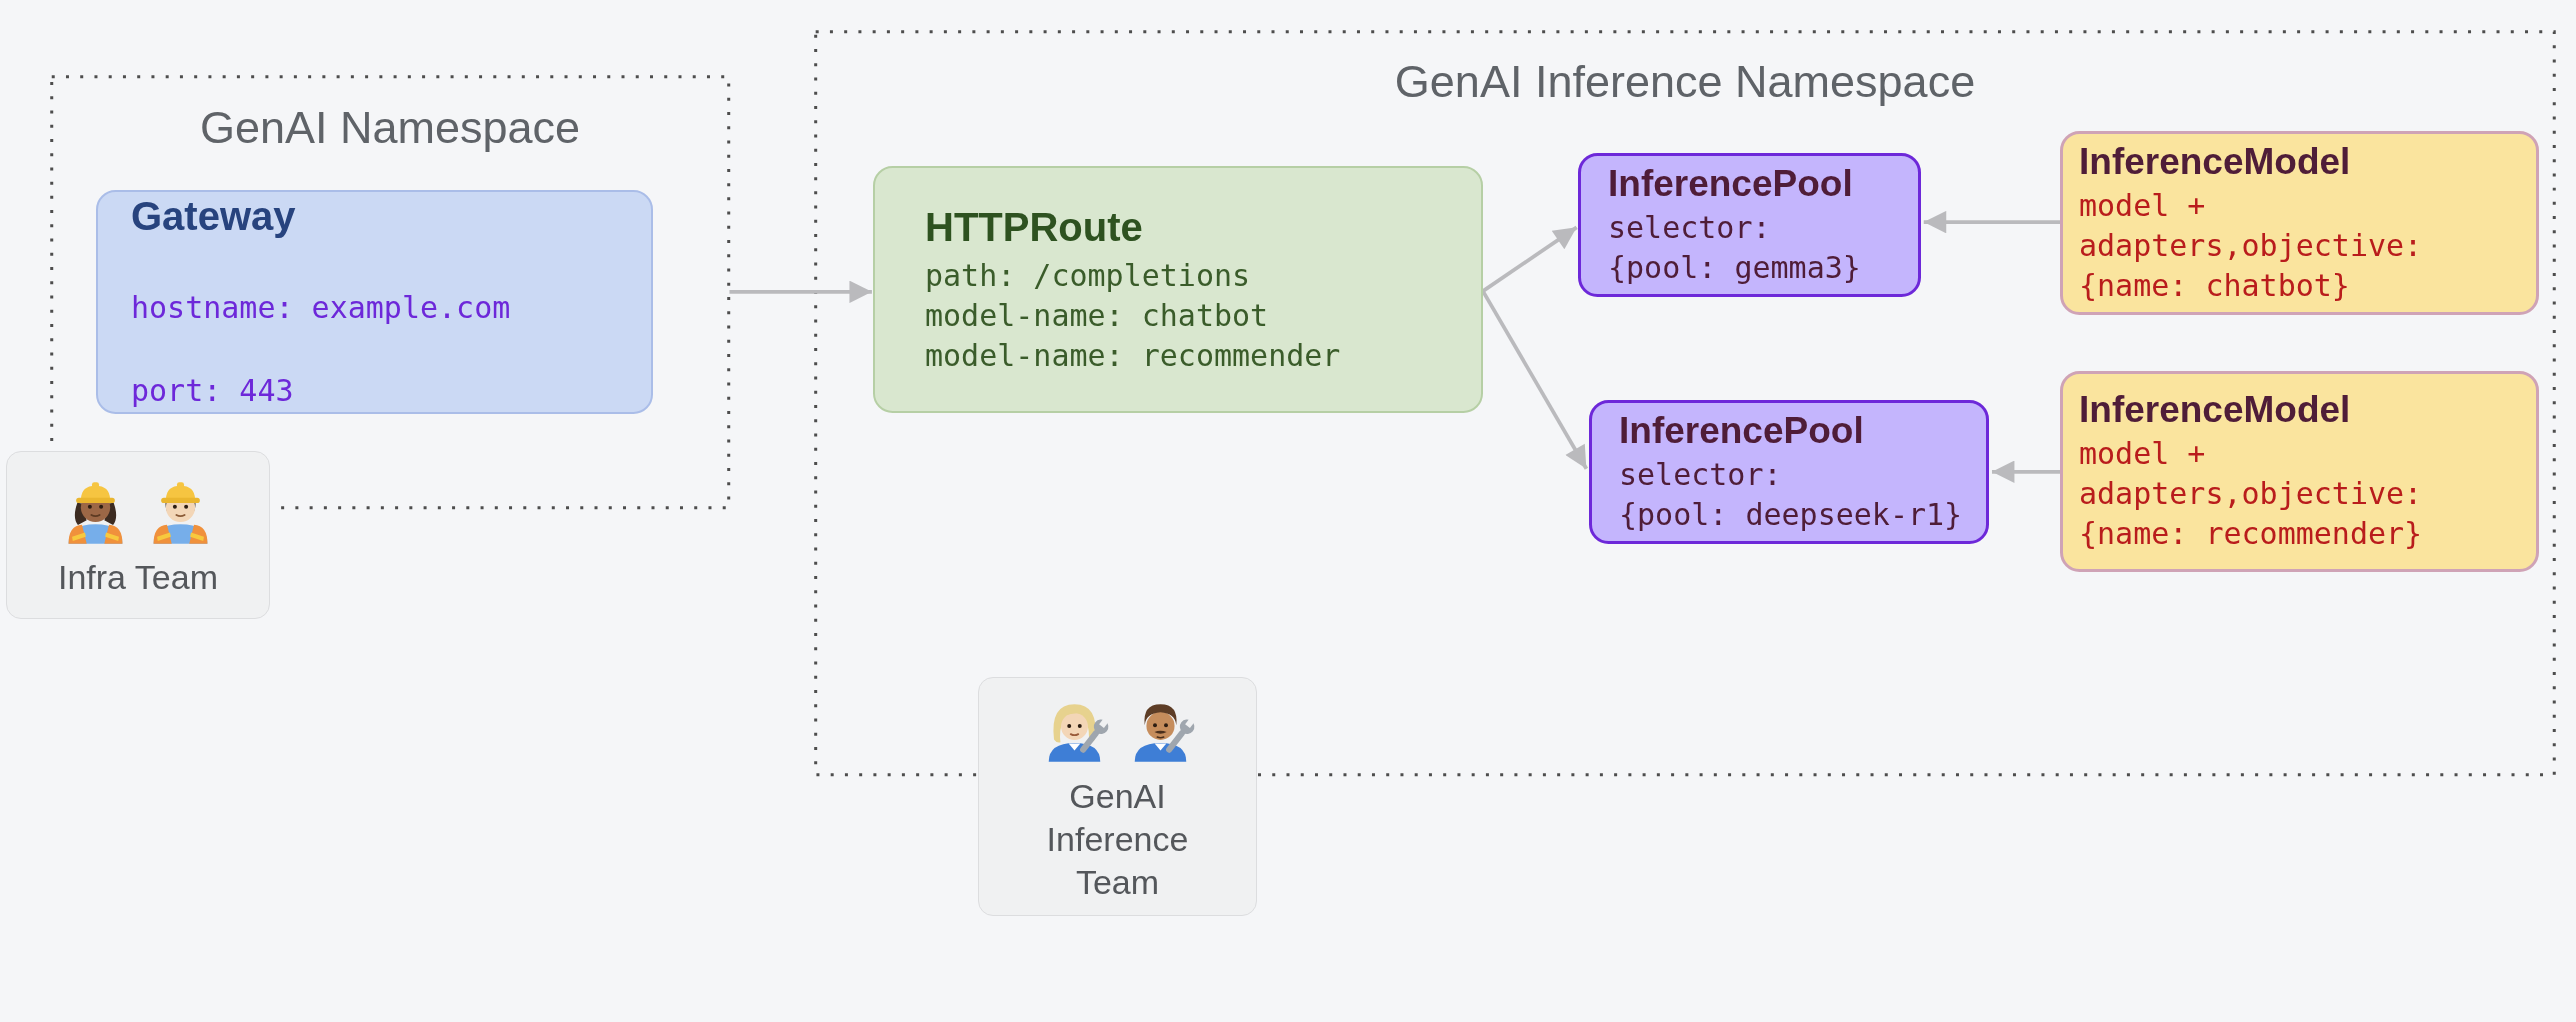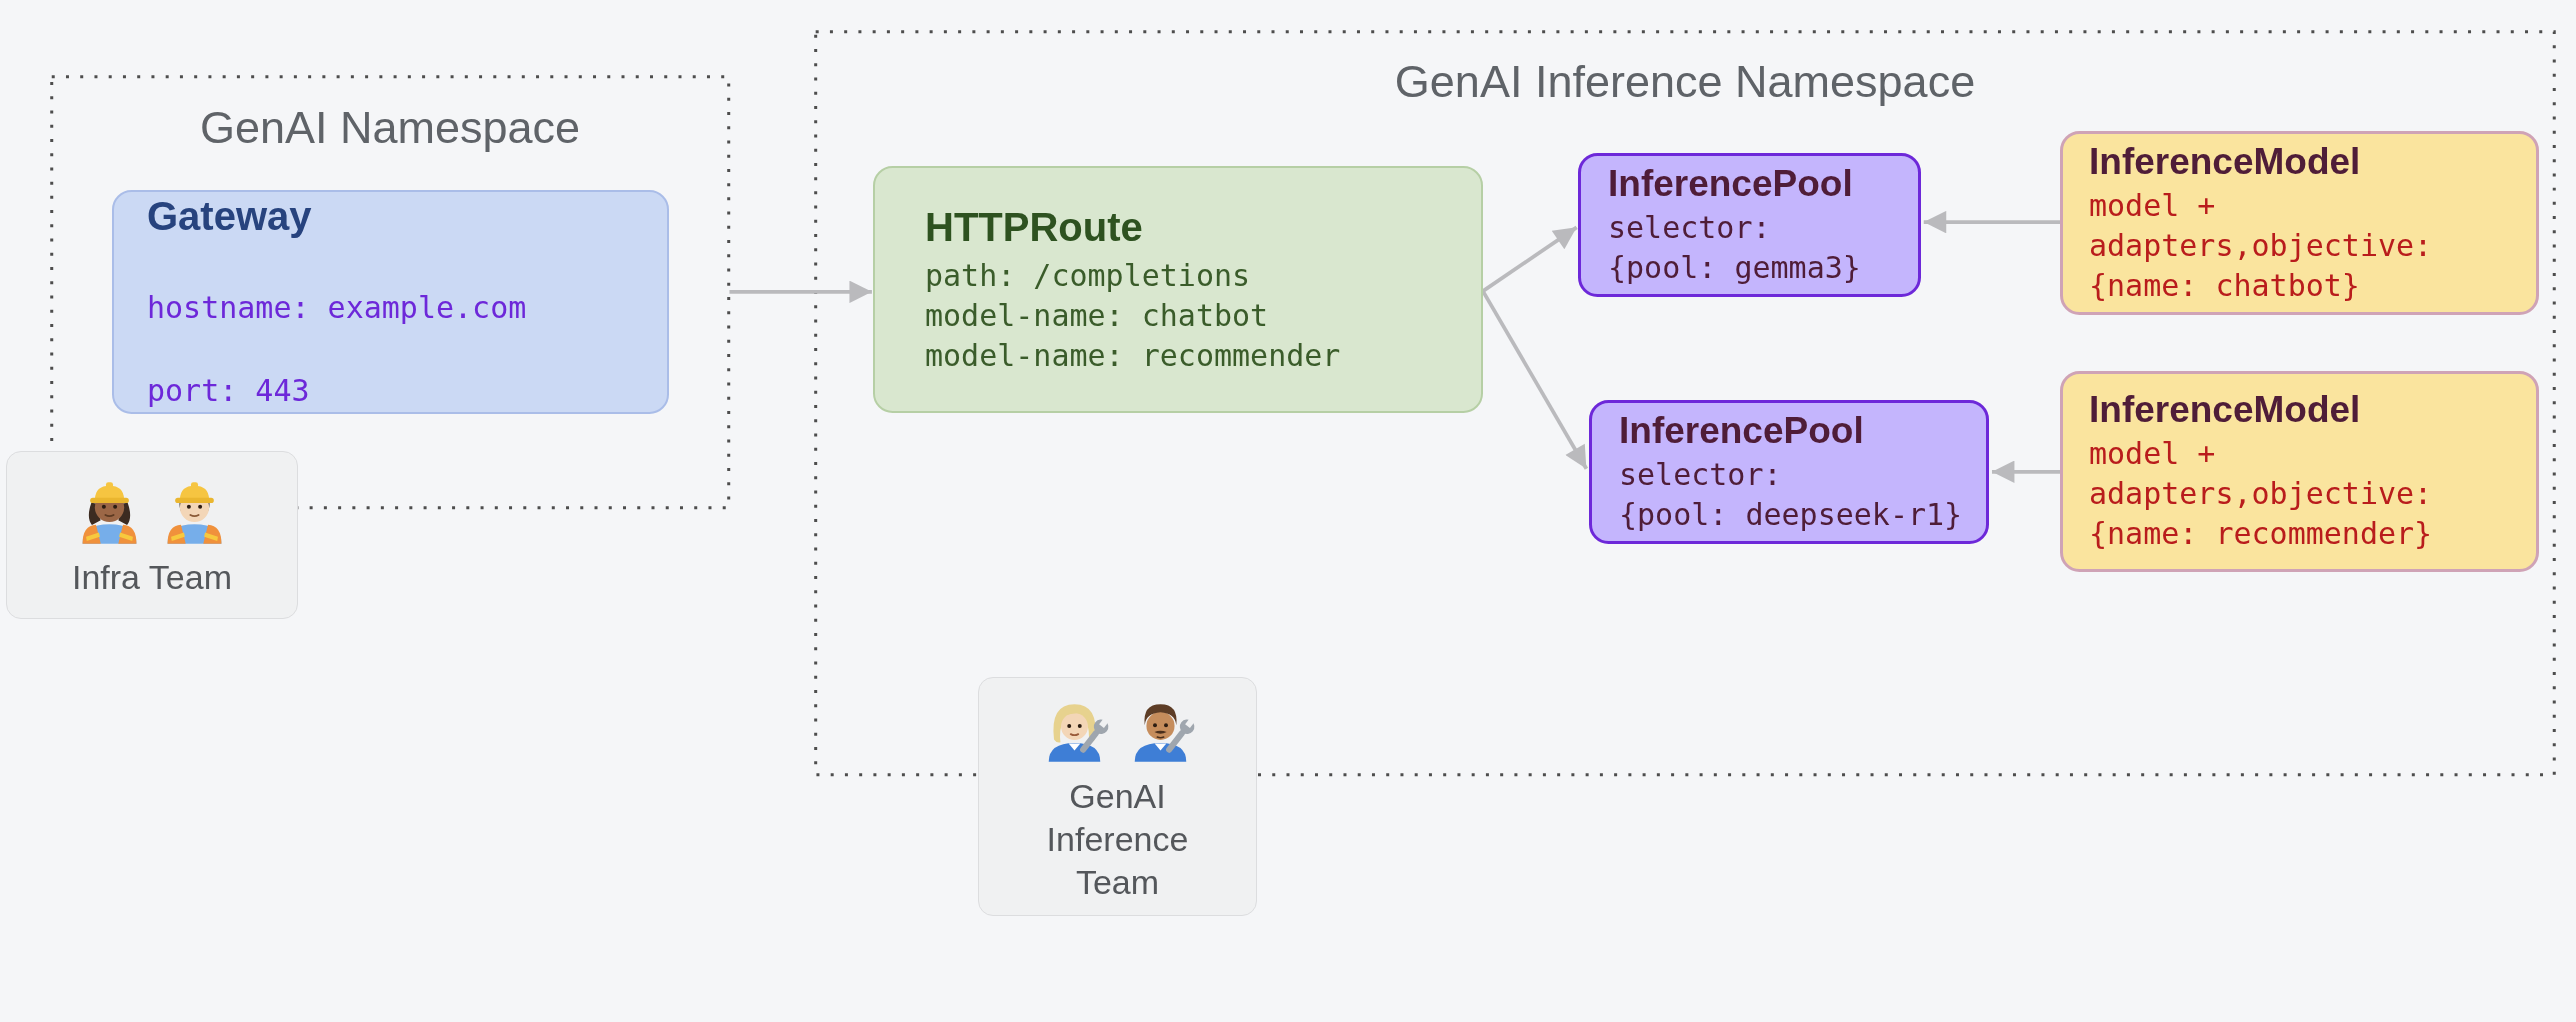--- a/index.html
+++ b/index.html
@@ -29,21 +29,21 @@
   }
   .node-blue{background:#cbd9f4;border:2.2px solid #aabde8;padding-left:33px;}
   .node-blue .node-title{font-size:40px;line-height:46px;margin-bottom:6px;color:#27437e;}
   .node-blue .node-line{color:#6d28d9;margin-top:43px;}
   .node-green{background:#d9e7cf;border:2.2px solid #b6cfa5;padding-left:50px;}
   .node-green .node-title{font-size:40px;line-height:46px;margin-bottom:6px;color:#2e5220;}
   .node-green .node-line{color:#3a5c2a;}
   .node-pink{background:#c4b5fd;border:3px solid #6d28d9;padding-left:27px;justify-content:center;}
   .node-pink .node-title{font-size:37px;line-height:42px;margin-bottom:3px;color:#4f1d38;}
   .node-pink .node-line{color:#4f1d38;}
-  .node-yellow{background:#fae49e;border:3px solid #cfa3b6;padding-left:26px;}
+  .node-yellow{background:#fae49e;border:3px solid #cfa3b6;padding-left:16px;}
   .node-yellow .node-title{font-size:37px;line-height:42px;margin-bottom:3px;color:#4f1d38;}
   .node-yellow .node-line{color:#b91c1c;}
   .team{
     position:absolute;
     background:#f0f1f2;border:1.5px solid #dcdddf;border-radius:15px;
     box-sizing:border-box;
     display:flex;flex-direction:column;justify-content:center;align-items:center;
     gap:10.5px;
   }
   .team-icons{display:flex;gap:10.5px;align-items:flex-end;}
@@ -68,21 +68,21 @@
     <line x1="973" y1="389" x2="1163" y2="389" stroke="#bababd" stroke-width="5" marker-end="url(#ah)"></line>
     <line x1="1978" y1="388" x2="2103" y2="303" stroke="#bababd" stroke-width="5" marker-end="url(#ah)"></line>
     <line x1="1978" y1="388" x2="2116" y2="625" stroke="#bababd" stroke-width="5" marker-end="url(#ah)"></line>
     <line x1="2748" y1="296" x2="2566" y2="296" stroke="#bababd" stroke-width="5" marker-end="url(#ah)"></line>
     <line x1="2748" y1="629" x2="2657" y2="629" stroke="#bababd" stroke-width="5" marker-end="url(#ah)"></line>
   </svg>
 
   <div class="ns-title" style="left:390px;top:128px">GenAI Namespace</div>
   <div class="ns-title" style="left:1685px;top:82px">GenAI Inference Namespace</div>
 
-  <div class="node node-blue" style="left:112px;top:190px;width:557px;height:224px">
+  <div class="node node-blue" style="left:96px;top:190px;width:557px;height:224px">
     <div class="node-title">Gateway</div>
     <div class="node-line">hostname: example.com</div>
     <div class="node-line">port: 443</div>
   </div>
 
   <div class="node node-green" style="left:873px;top:166px;width:610px;height:247px">
     <div class="node-title">HTTPRoute</div>
     <div class="node-line">path: /completions</div>
     <div class="node-line">model-name: chatbot</div>
     <div class="node-line">model-name: recommender</div>
@@ -107,21 +107,21 @@
     <div class="node-line">{pool: deepseek-r1}</div>
   </div>
 
   <div class="node node-yellow" style="left:2060px;top:371px;width:479px;height:201px">
     <div class="node-title">InferenceModel</div>
     <div class="node-line">model +</div>
     <div class="node-line">adapters,objective:</div>
     <div class="node-line">{name: recommender}</div>
   </div>
 
-  <div class="team" id="infra-team" style="left:6px;top:451px;width:292px;height:168px">
+  <div class="team" id="infra-team" style="left:6px;top:451px;width:264px;height:168px">
     <div class="team-icons">
       <svg width="75" height="75" viewBox="0 0 64 64">
         <path d="M16.5 27 Q12 40 17 46 L24.5 42 Q21 34 22 28 Z" fill="#3c2b21"></path>
         <path d="M47.5 27 Q52 40 47 46 L39.5 42 Q43 34 42 28 Z" fill="#3c2b21"></path>
         <circle cx="32" cy="31" r="12.5" fill="#9c6746"></circle>
         <circle cx="27.2" cy="30.5" r="1.7" fill="#2c1d12"></circle>
         <circle cx="36.8" cy="30.5" r="1.7" fill="#2c1d12"></circle>
         <path d="M28.5 37.5 Q32 39.5 35.5 37.5" stroke="#5d3a22" stroke-width="1.6" fill="none" stroke-linecap="round"></path>
         <path d="M19.5 24 Q20 12.5 32 12.5 Q44 12.5 44.5 24 Z" fill="#f6c541"></path>
         <rect x="29" y="9.5" width="6" height="5" rx="2" fill="#f6c541"></rect>

